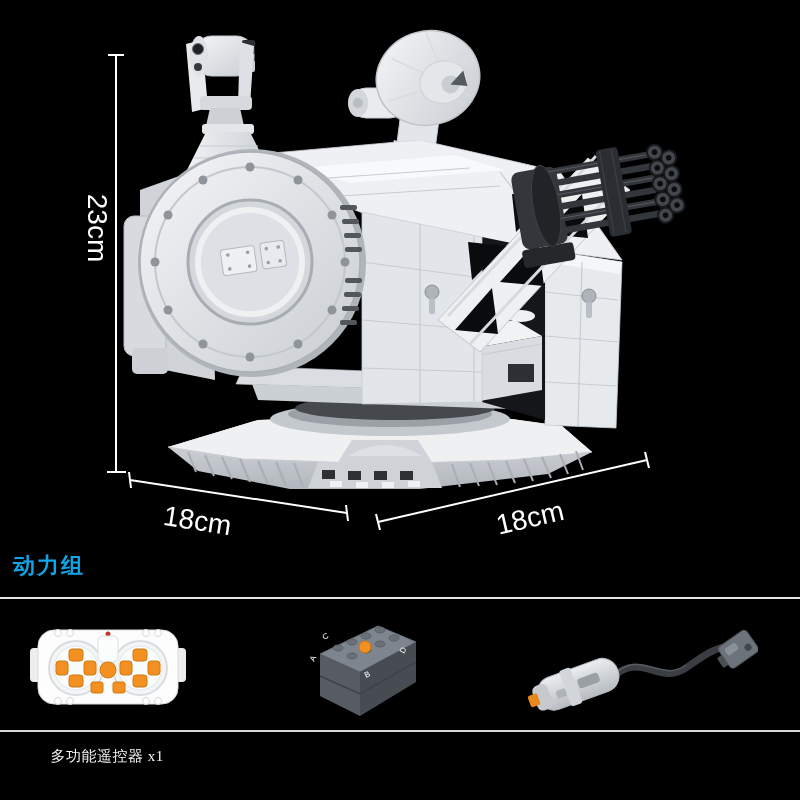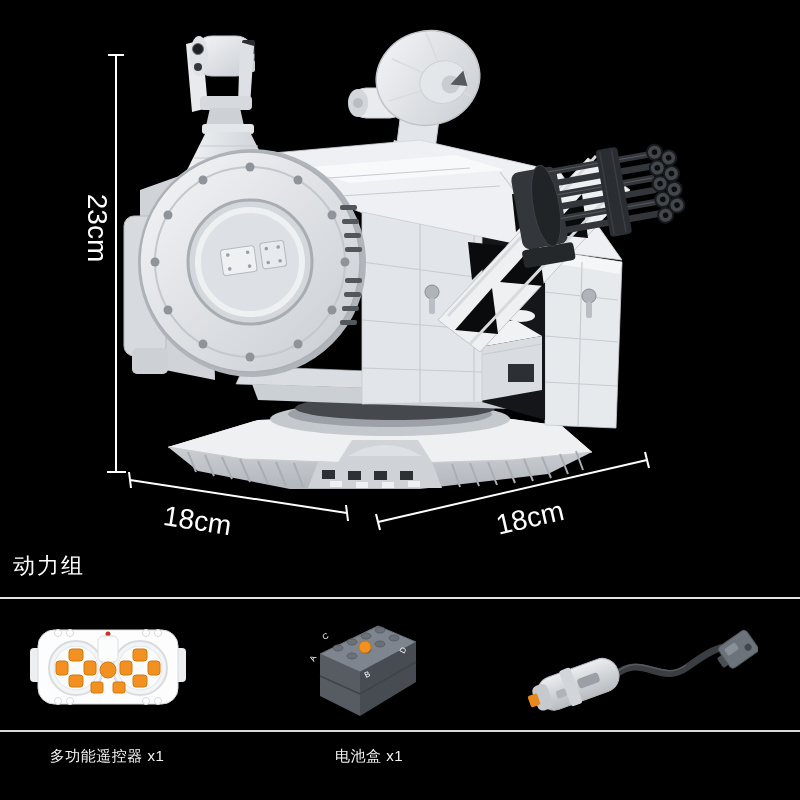--- a/index.html
+++ b/index.html
@@ -1,30 +1,30 @@
 <!DOCTYPE html>
 <html><head>
 <meta charset="utf-8">
 <style>
   html,body{margin:0;padding:0;background:#000;}
   .canvas{position:relative;width:800px;height:800px;background:#000;overflow:hidden;
           font-family:"Liberation Sans",sans-serif;}
   .hero{position:absolute;left:0;top:0;width:800px;height:545px;}
   .hero svg{display:block;}
-  .power-title{position:absolute;left:13px;top:551px;color:#ffffff;font-size:22px;
-               font-weight:normal;letter-spacing:2px;}
+  .power-title{position:absolute;left:13px;top:551px;color:#0ea5e9;font-size:22px;
+               font-weight:bold;letter-spacing:2px;}
   .divider{position:absolute;left:0;width:800px;height:2px;background:#e3e3e3;}
   .divider.d1{top:597px;}
   .divider.d2{top:730px;background:#d9d9d9;}
   .component{position:absolute;}
   .component.remote{left:30px;top:622px;}
   .component.battery{left:304px;top:618px;}
   .component.motor{left:526px;top:624px;}
   .item-label{position:absolute;top:747px;width:170px;color:#f2f2f2;font-size:15px;
-              text-align:center;letter-spacing:.5px;}
+              text-align:center;letter-spacing:.5px;font-family:Liberation Serif, serif;}
   .item-label.l1{left:22px;}
   .item-label.l2{left:284px;}
   .item-label.l3{left:538px;}
   .dim-text{font-size:28px;fill:#ffffff;}
   .seam{stroke:#c7ccd1;stroke-width:1.2;fill:none;}
   .hatch{stroke:#a9aeb4;stroke-width:2;}
 </style>
 </head>
 <body>
 
@@ -352,15 +352,14 @@
         <rect x="196" y="12" width="34" height="26" rx="4" fill="#6d737a" stroke="#545a60"></rect>
         <rect x="201" y="17" width="13" height="8" rx="2" fill="#8a9097"></rect>
         <circle cx="222" cy="29" r="3.5" fill="#41464c"></circle>
       </g>
     </svg>
   </div>
 
   <div class="divider d2"></div>
 
   <div class="item-label l1">多功能遥控器 x1</div>
-  <div class="item-label l2">电池盒 x1</div>
 
 </div>
 
 </body></html>

